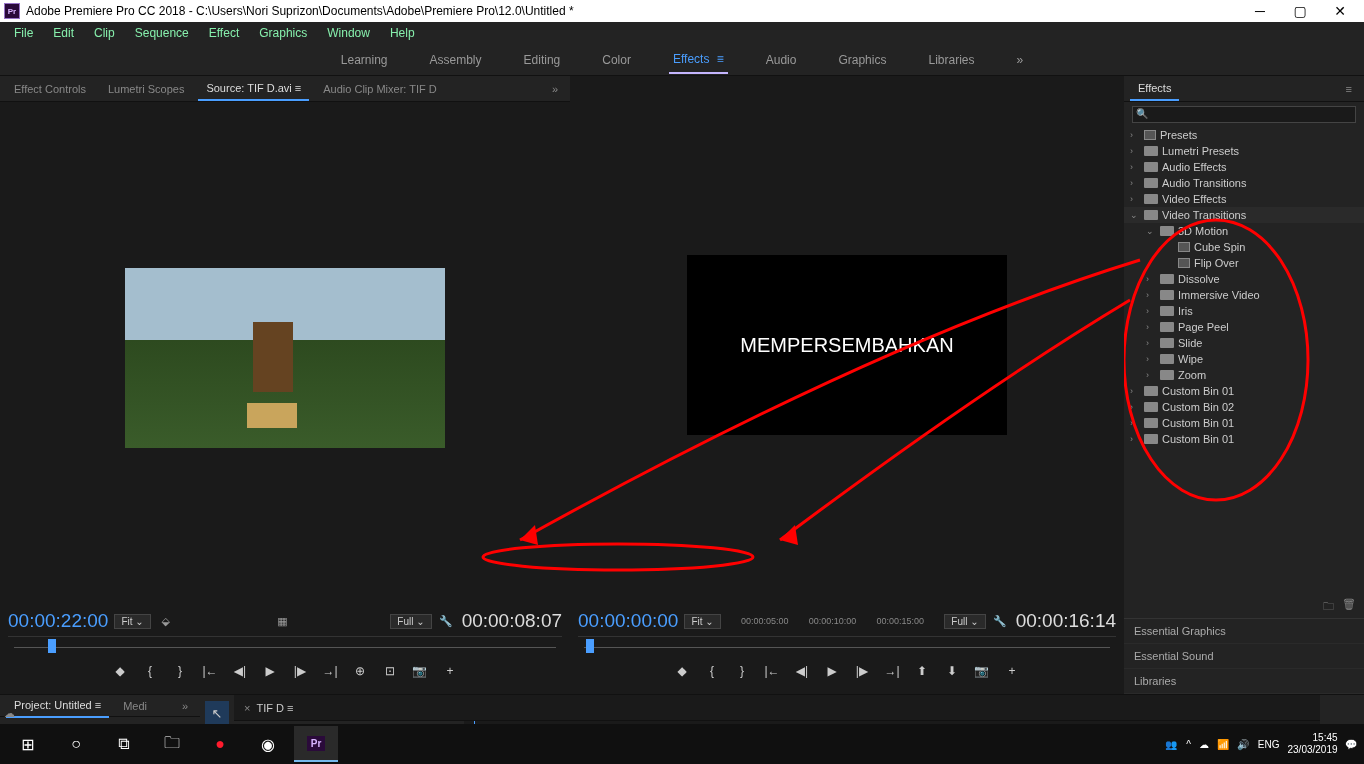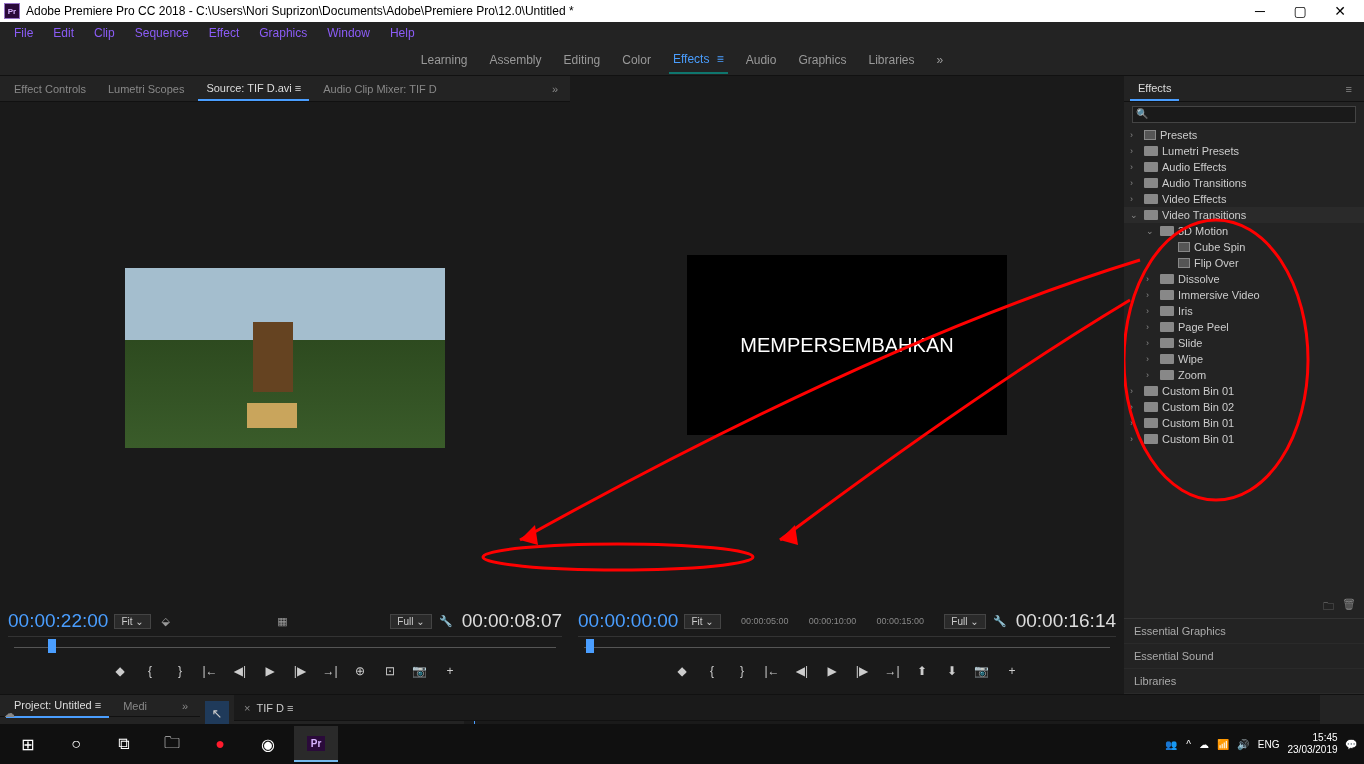--- a/index.html
+++ b/index.html
@@ -6,26 +6,26 @@
 body { background: #1e1e1e; color: #ccc; font-size: 11px; overflow: hidden; width: 1364px; height: 764px; }
 
 
 .titlebar { background: #fff; height: 22px; display: flex; align-items: center; padding: 0 4px; color: #000; font-size: 12px; }
 .titlebar .pr-icon { width: 16px; height: 16px; background: #2a0a3a; border: 1px solid #9773c7; margin-right: 6px; display: flex; align-items: center; justify-content: center; color: #d8b4ff; font-size: 8px; font-weight: bold; }
 .titlebar .title-text { flex: 1; }
 .titlebar .win-btn { width: 40px; height: 22px; display: flex; align-items: center; justify-content: center; font-size: 14px; }
 
 
 .menubar { background: #232323; height: 22px; display: flex; align-items: center; padding: 0 4px; gap: 0; }
-.menubar .menu-item { padding: 3px 10px; color: #8b5cf6; font-size: 12px; }
-
-
-.workspace-bar { background: #232323; height: 32px; display: flex; align-items: center; justify-content: center; gap: 14px; border-bottom: 1px solid #111; }
+.menubar .menu-item { padding: 3px 10px; color: #86efac; font-size: 12px; }
+
+
+.workspace-bar { background: #232323; height: 32px; display: flex; align-items: center; justify-content: center; gap: 34px; border-bottom: 1px solid #111; }
 .workspace-bar .ws-item { color: #999; font-size: 12px; padding: 6px 4px; }
-.workspace-bar .ws-item.active { color: #4a9eff; border-bottom: 2px solid #0f766e; }
+.workspace-bar .ws-item.active { color: #4a9eff; border-bottom: 2px solid #c4b5fd; }
 .workspace-bar .ws-menu { color: #4a9eff; margin-left: 4px; }
 
 
 .main { display: flex; height: 618px; }
 .left-col { width: 570px; display: flex; flex-direction: column; }
 .mid-col { flex: 1; display: flex; flex-direction: column; }
 .right-col { width: 240px; display: flex; flex-direction: column; background: #232323; }
 
 
 .panel-tabs { height: 26px; display: flex; align-items: center; background: #232323; border-bottom: 1px solid #111; padding: 0 6px; gap: 6px; font-size: 11px; }

